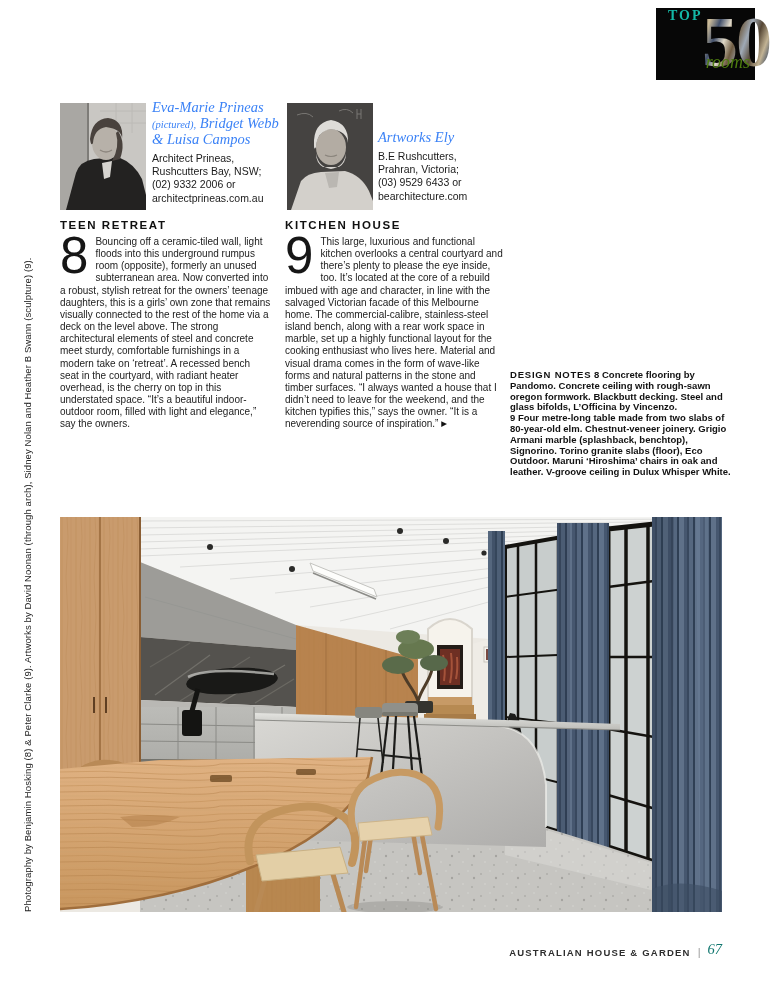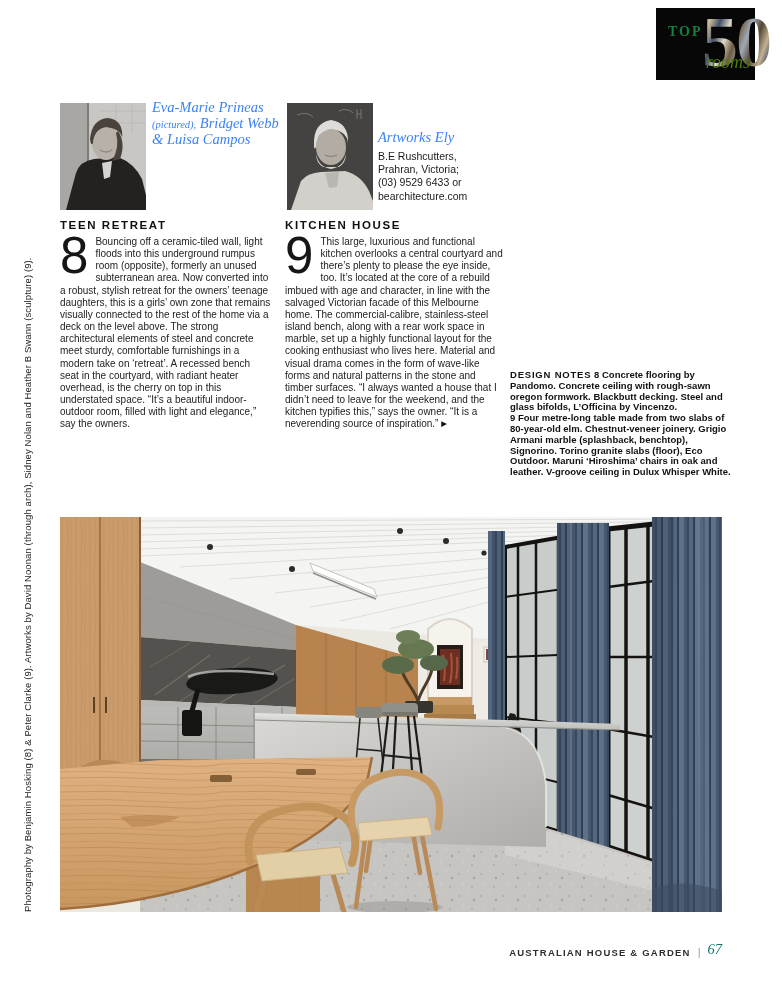--- a/index.html
+++ b/index.html
@@ -1,22 +1,22 @@
 <!DOCTYPE html>
 <html><head>
 <meta charset="utf-8">
 <style>
   html,body{margin:0;padding:0;background:#e9e9e9;}
   .page{position:relative;width:782px;height:1000px;margin:0 auto;background:#ffffff;
         font-family:"Liberation Sans",sans-serif;color:#1e1e1e;overflow:hidden;}
 
   
   .badge{position:absolute;left:656px;top:8px;width:99px;height:72px;background:#070707;}
-  .badge-top{position:absolute;left:12px;top:16px;font-family:"Liberation Serif",serif;
-             font-weight:bold;font-size:14px;letter-spacing:2px;color:#15803d;}
+  .badge-top{position:absolute;left:12px;top:0;font-family:"Liberation Serif",serif;
+             font-weight:bold;font-size:14px;letter-spacing:2px;color:#14b8a6;}
   .badge-num{position:absolute;left:6px;top:4px;font-family:"Liberation Serif",serif;
              font-weight:bold;font-size:72px;line-height:60px;letter-spacing:-2px;color:#c9b997;
              background:linear-gradient(110deg,#7d6a50 0%,#cdbd9b 12%,#42506b 24%,#e0d9c8 36%,
                         #6e5b41 48%,#9fa9b5 60%,#554634 72%,#c2b394 84%,#3c4a61 94%,#d8d2c2 100%);margin-left:40px;}
   @supports ((-webkit-background-clip:text) or (background-clip:text)){
     .badge-num{-webkit-background-clip:text;background-clip:text;color:transparent;}
   }
   .badge-rooms{position:absolute;right:5px;bottom:7px;font-family:"Liberation Serif",serif;
                font-style:italic;font-size:18px;color:#4d7c0f;}
 
@@ -95,20 +95,26 @@
       <path d="M58,28 Q66,40 60,56 L52,58 Q60,44 56,30 Z" fill="#49423d"></path>
       <path d="M40,47 Q46,51 52,47" stroke="#8d867e" stroke-width="1.4" fill="none"></path>
     </svg>
   </div>
   <div class="bio-text" id="bio1-text">
     <div class="bio-name">
       <span>Eva-Marie Prineas</span><br>
       <span class="small">(pictured),</span>
       <span>Bridget Webb</span><br>
       <span>&amp; Luisa Campos</span>
+    </div>
+    <div class="bio-details">
+      <div>Architect Prineas,</div>
+      <div>Rushcutters Bay, NSW;</div>
+      <div>(02) 9332 2006 or</div>
+      <div>architectprineas.com.au</div>
     </div>
   </div>
 
   <div class="bio-photo" id="bio2-photo">
     <svg width="86" height="107" viewBox="0 0 86 107">
       <rect width="86" height="107" fill="#454341"></rect>
       <g stroke="#8e8c88" stroke-width="1" opacity="0.7">
         <path d="M52,8 Q60,4 66,10" fill="none"></path>
           <path d="M70,6 L70,16 M74,6 L74,16 M70,11 L74,11" fill="none"></path>
         <path d="M10,12 Q20,8 26,14" fill="none"></path>

